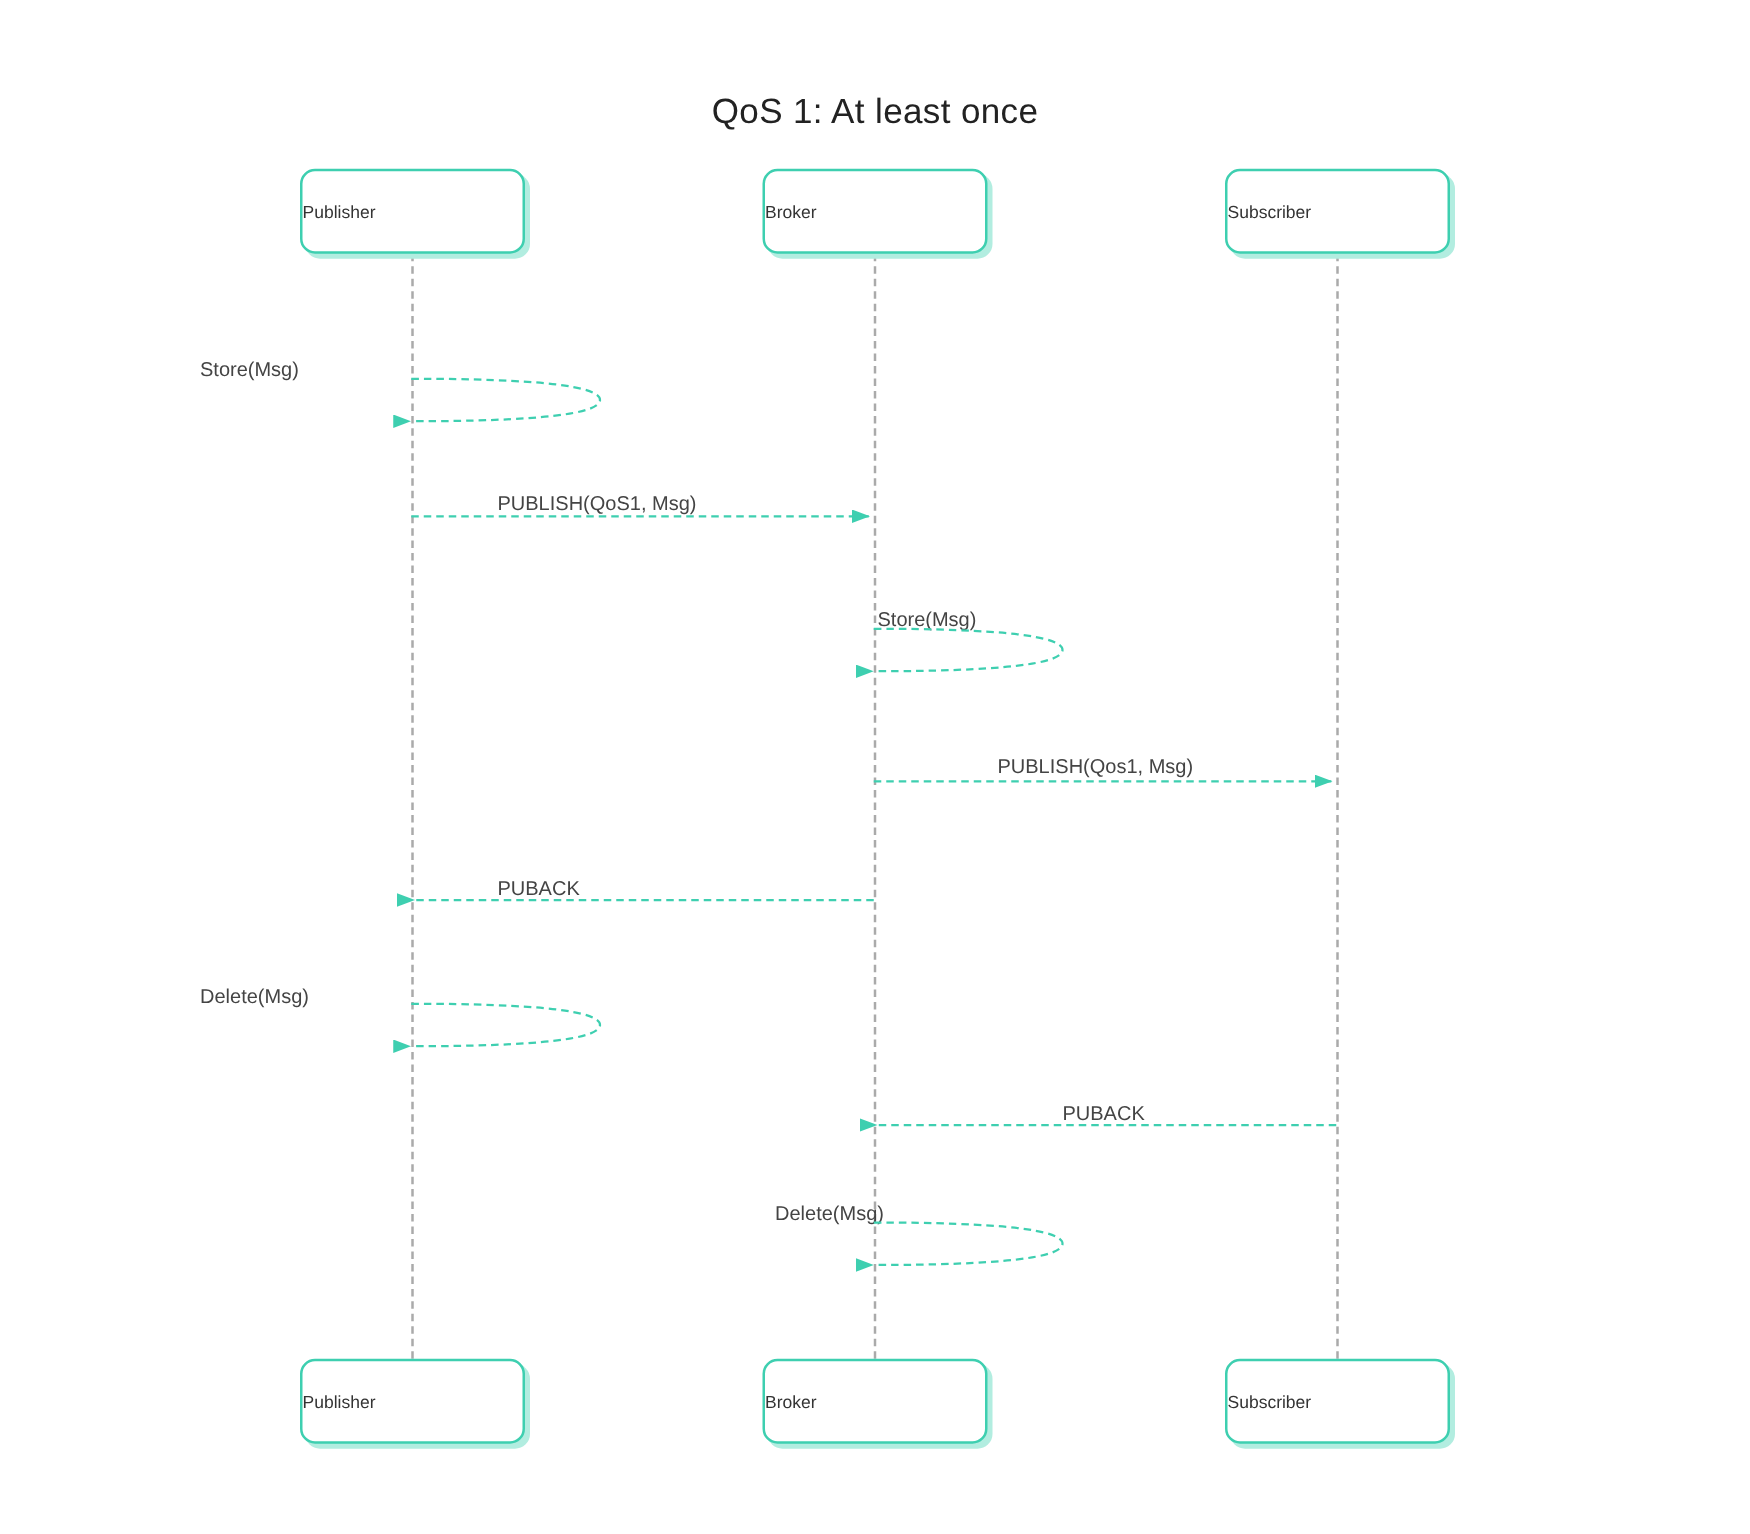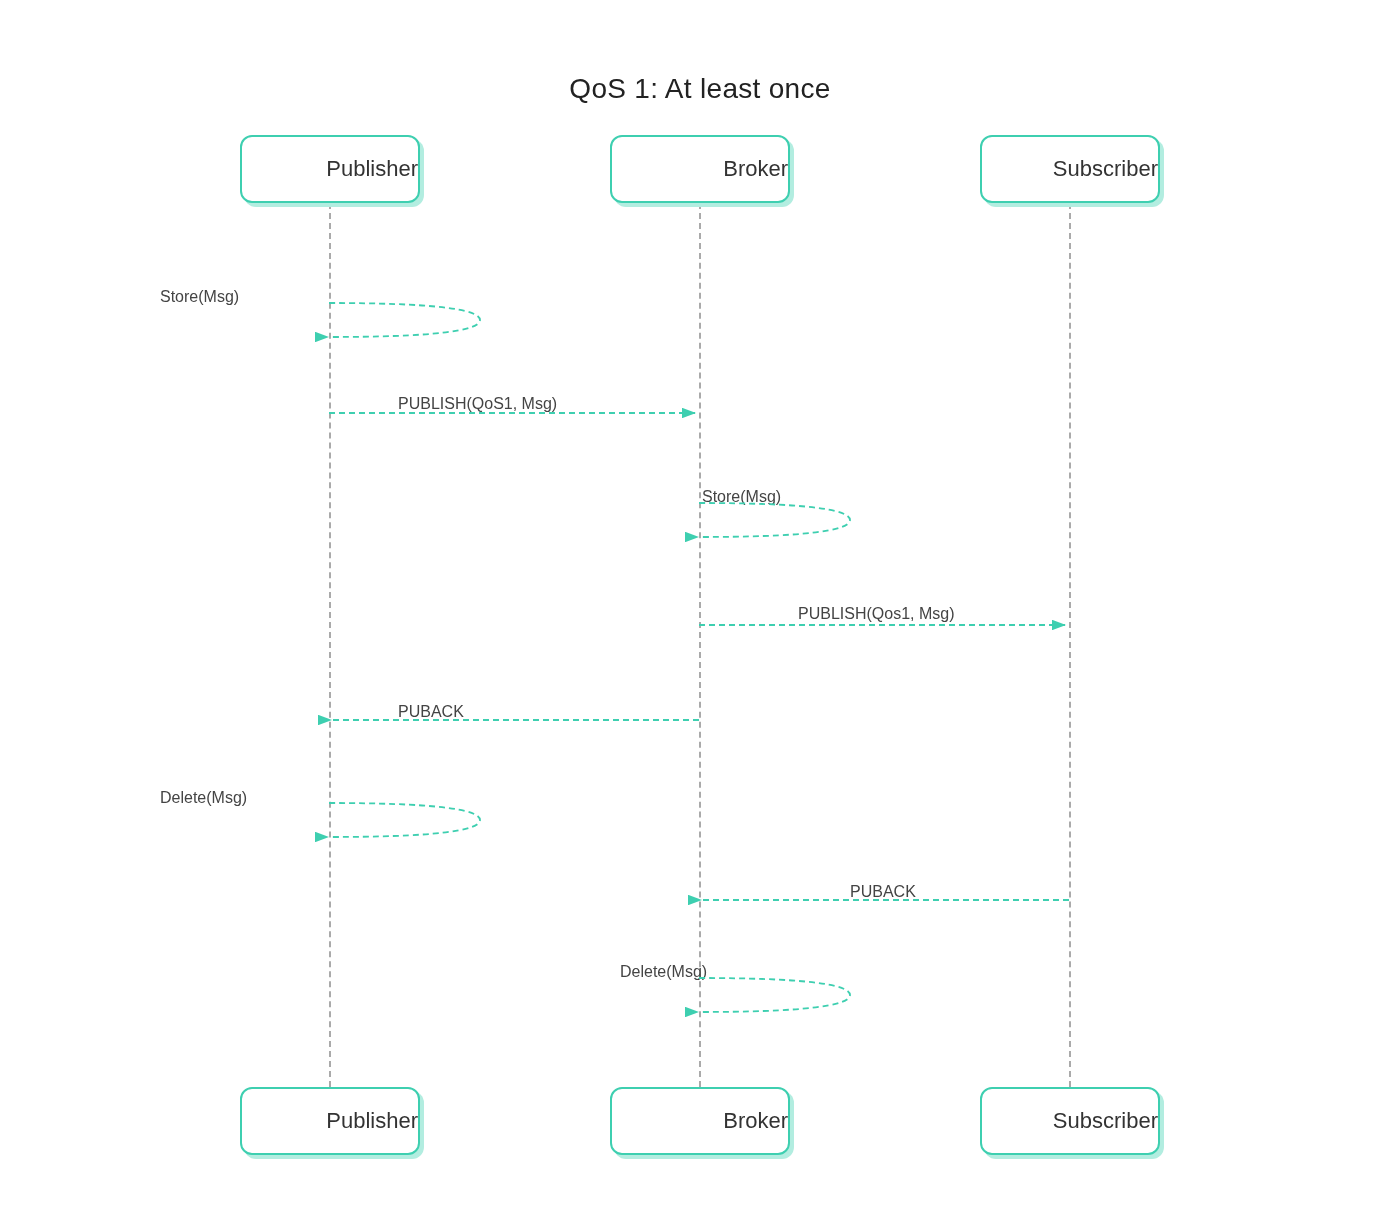--- a/index.html
+++ b/index.html
@@ -33,22 +33,22 @@
     .actor-box {
       position: absolute;
       border: 2px solid #3ecfb0;
       border-radius: 12px;
       background: #fff;
       box-shadow: 4px 4px 0px #b2ede0;
       width: 180px;
       height: 68px;
       display: flex;
       align-items: center;
-      justify-content: flex-end;
-      font-size: 22px;
+      justify-content: flex-start;
+      font-size: 14px;
       color: #333;
       font-weight: 400;
     }
 
     
     .lifeline {
       position: absolute;
       border-left: 2px dashed #aaa;
       top: 68px;
       bottom: 68px;

